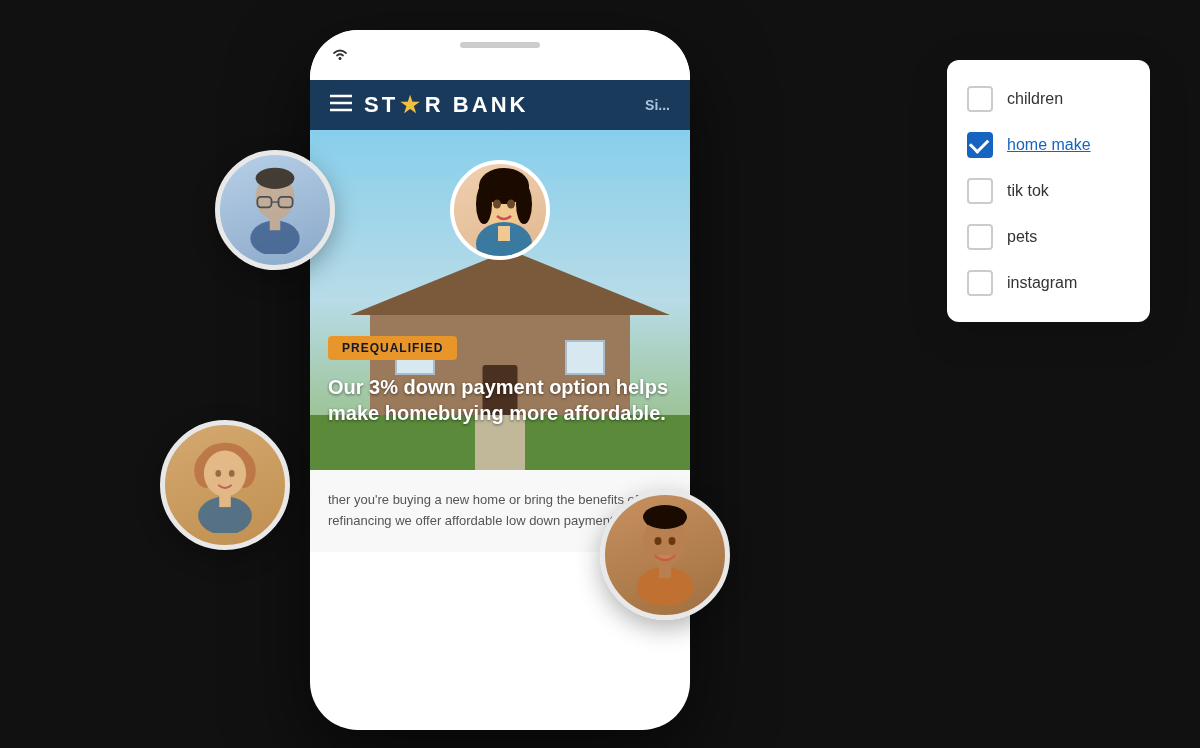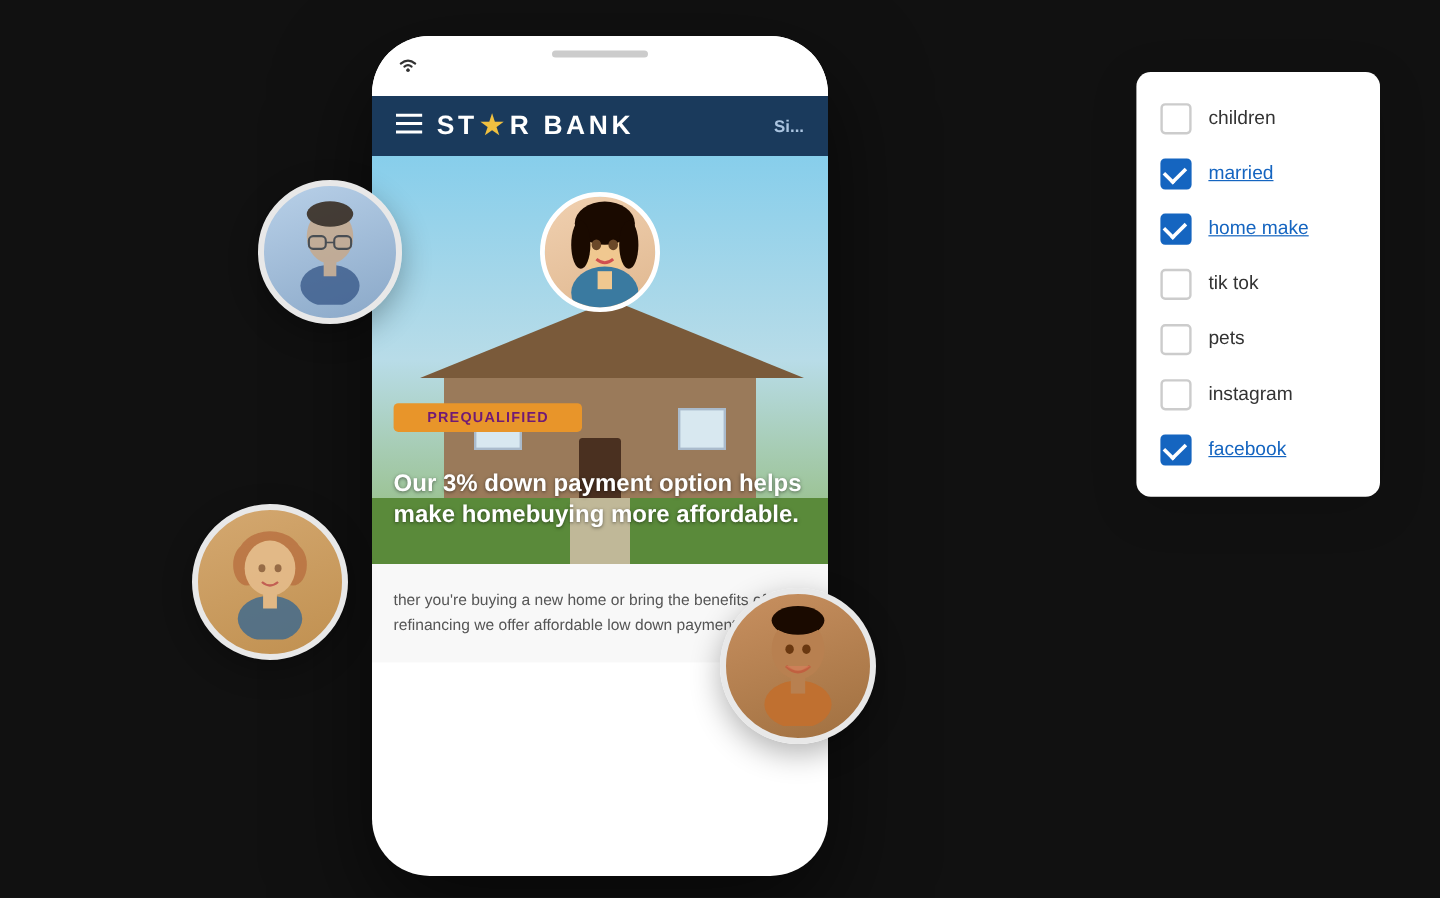--- a/index.html
+++ b/index.html
@@ -119,34 +119,34 @@
       left: 18px;
       right: 18px;
       color: #fff;
       text-shadow: 0 1px 3px rgba(0,0,0,0.5);
     }
 
     .hero-text h2 {
       font-size: 20px;
       font-weight: 700;
       line-height: 1.3;
-      margin-bottom: 8px;
+      margin-bottom: 24px;
     }
 
     
     .prequalified-badge {
       position: absolute;
       bottom: 110px;
       left: 18px;
       background: #e8952a;
-      color: #701a75;
+      color: #0f172a;
       font-size: 12px;
       font-weight: 700;
       letter-spacing: 1px;
-      padding: 5px 28px;
+      padding: 5px 14px;
       border-radius: 4px;
     }
 
     
     .content-section {
       padding: 20px 18px;
       background: #f8f8f8;
     }
 
     .content-text {
@@ -421,24 +421,20 @@
   </svg>
 </div>
 
 <div class="checkbox-panel">
 
   <div class="checkbox-item">
     <div class="cb-box"></div>
     <span class="cb-label unchecked">children</span>
   </div>
 
-  <div class="checkbox-item">
-    <div class="cb-box checked"></div>
-    <span class="cb-label">married</span>
-  </div>
 
   <div class="checkbox-item">
     <div class="cb-box checked"></div>
     <span class="cb-label">home make</span>
   </div>
 
   <div class="checkbox-item">
     <div class="cb-box"></div>
     <span class="cb-label unchecked">tik tok</span>
   </div>
@@ -446,17 +442,13 @@
   <div class="checkbox-item">
     <div class="cb-box"></div>
     <span class="cb-label unchecked">pets</span>
   </div>
 
   <div class="checkbox-item">
     <div class="cb-box"></div>
     <span class="cb-label unchecked">instagram</span>
   </div>
 
-  <div class="checkbox-item">
-    <div class="cb-box checked"></div>
-    <span class="cb-label">facebook</span>
-  </div>
 </div>
 
 </body></html>

